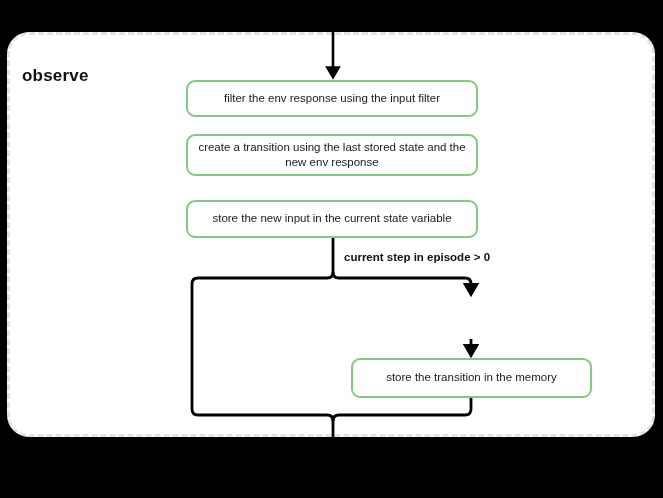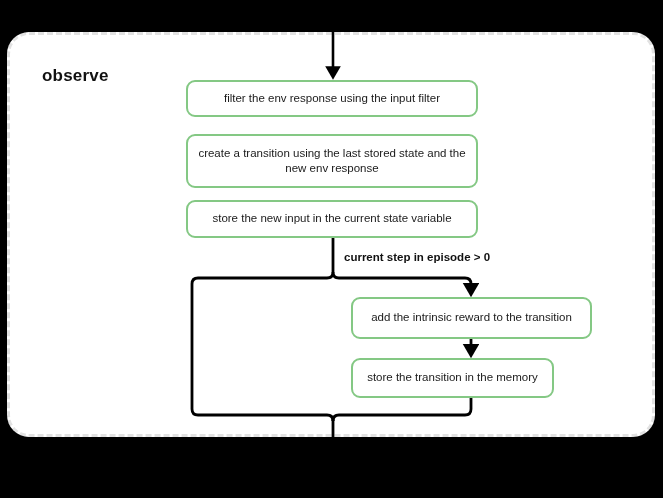--- a/index.html
+++ b/index.html
@@ -27,42 +27,41 @@
     box-sizing: border-box;
   }
   #group-title {
     position: absolute;
     left: 22px;
     top: 66px;
     font-size: 17px;
     font-weight: bold;
     color: #111111;
     letter-spacing: 0.2px;
-    margin-left: 20px;
   }
   .node {
     position: absolute;
     background: #ffffff;
     border: 2.5px solid #84c884;
     border-radius: 9px;
     box-sizing: border-box;
     display: flex;
     align-items: center;
     justify-content: center;
     text-align: center;
     font-size: 11.5px;
     color: #1a1a1a;
     line-height: 1.32;
     padding: 12px 10px;
   }
   #node-filter      { left: 186px; top: 80px;  width: 292px; height: 37px; }
-  #node-create      { left: 186px; top: 134px; width: 292px; height: 54px; }
+  #node-create      { left: 186px; top: 134px; width: 292px; height: 42px; }
   #node-store-state { left: 186px; top: 200px; width: 292px; height: 38px; }
   #node-intrinsic   { left: 351px; top: 297px; width: 241px; height: 42px; }
-  #node-store-trans { left: 351px; top: 358px; width: 203px; height: 40px; }
+  #node-store-trans { left: 351px; top: 358px; width: 241px; height: 40px; }
 
   .edge-layer {
     position: absolute;
     left: 0; top: 0;
     width: 663px; height: 498px;
     pointer-events: none;
   }
   #branch-label {
     position: absolute;
     left: 344px;
@@ -120,17 +119,16 @@
   </svg>
 
   <div id="branch-label">current step in episode &gt; 0</div>
 
   <div class="node" id="node-filter">filter the env response using the input filter</div>
 
   <div class="node" id="node-create">create a transition using the last stored state and the new env response</div>
 
   <div class="node" id="node-store-state">store the new input in the current state variable</div>
 
-  <div class="node" id="node-intrinsic">add the intrinsic reward to the transition</div>
 
   <div class="node" id="node-store-trans">store the transition in the memory</div>
 
 </div>
 
 </body></html>

